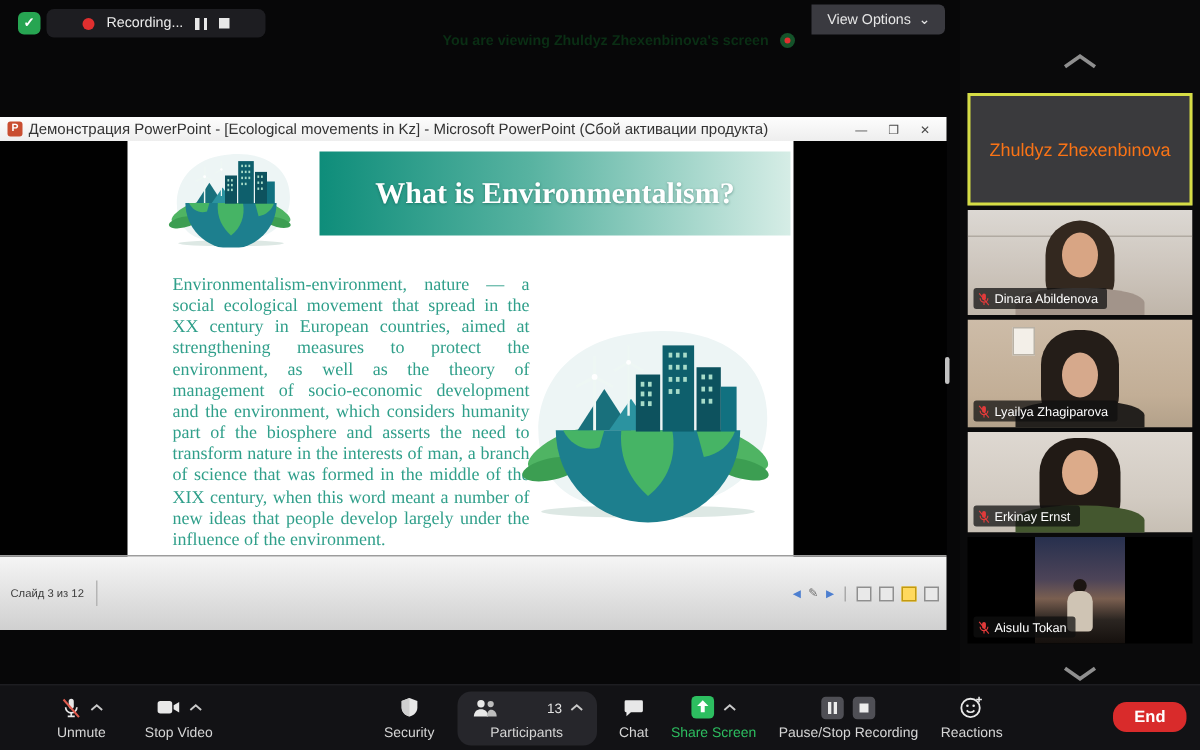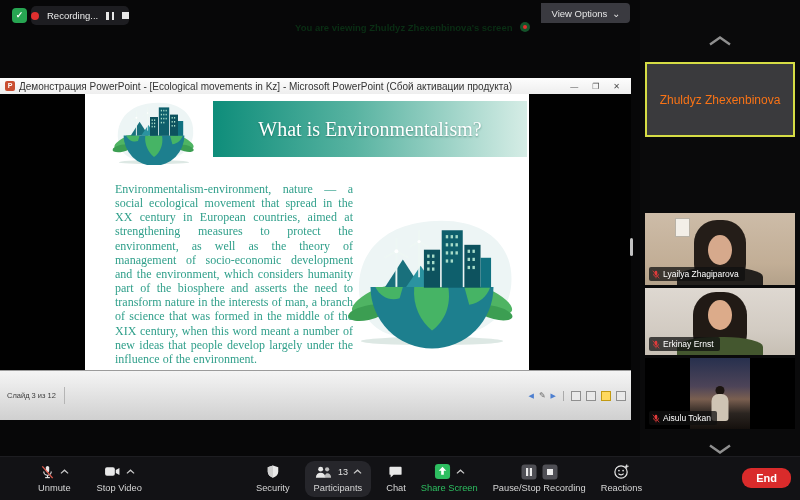--- a/index.html
+++ b/index.html
@@ -7,21 +7,21 @@
     position:relative; width:800px; height:500px; background:#070708;
     font-family:"Liberation Sans", sans-serif; overflow:hidden;
     -webkit-font-smoothing:antialiased;
   }
 
   
   .shield-badge { position:absolute; left:12px; top:8px; width:15px; height:15px;
     background:#27a552; border-radius:4px; color:#fff; font-size:9px; line-height:15px;
     text-align:center; font-weight:bold; }
   .rec-pill { position:absolute; left:31px; top:6px; height:19px; background:#1d1d21;
-    border-radius:5px; display:flex; align-items:center; gap:8px; padding:0 0; }
+    border-radius:5px; display:flex; align-items:center; gap:8px; padding:0 24px; }
   .rec-dot { width:8px; height:8px; border-radius:50%; background:var(--recording-red,#e02f2f); }
   .rec-label { color:#ececec; font-size:9.5px; }
   .pp-btn { display:flex; gap:3px; align-items:center; cursor:pointer; }
   .pp-bar { width:2.5px; height:8px; background:#e8e8e8; }
   .stop-sq { width:7px; height:7px; background:#e8e8e8; }
 
   .banner { position:absolute; left:284px; top:3px; height:20px; display:flex; }
   .banner-green { background:var(--banner-green,#2eb858); color:#0a2e14; font-size:9.5px;
     font-weight:bold; display:flex; align-items:center; gap:8px; padding:0 11px;
     border-radius:4px 0 0 4px;margin-top:24px; }
@@ -41,21 +41,21 @@
     background:linear-gradient(#fdfdfd,#eeeeee); display:flex; align-items:center;
     padding:0 5px; gap:4px; }
   .ppt-icon { width:10px; height:10px; background:#c94e31; border-radius:2px; color:#fff;
     font-size:7px; font-weight:bold; text-align:center; line-height:10px; flex:0 0 auto; }
   .ppt-title { font-size:10px; color:#333; white-space:nowrap; overflow:hidden; flex:1; }
   .win-controls { display:flex; gap:14px; padding:0 6px; color:#4a4a4a; font-size:8px; }
   .win-controls span { cursor:pointer; }
 
   .slide-stage { position:absolute; top:16px; left:0; right:0; bottom:17px; background:#010101; }
   .slide { position:absolute; left:85px; top:0; width:444px; height:100%; background:#fff; }
-  .slide-header { position:absolute; top:5px; left:0; right:0; height:62px; }
+  .slide-header { position:absolute; top:5px; left:0; right:0; height:62px;font-weight:bold; }
   .title-band { position:absolute; left:128px; right:2px; top:2px; bottom:4px;
     background:linear-gradient(90deg, var(--slide-teal,#0e8d7a) 0%, #58b3a1 45%, #d6ede6 100%);
     display:flex; align-items:center; justify-content:center; }
   .slide-title { color:#fff; font-family:"Liberation Serif", serif; font-size:20px;
     text-shadow:0 1px 2px rgba(0,70,60,.45); white-space:nowrap; }
   .illus-sm { position:absolute; left:8px; top:-2px; width:122px; height:68px; }
   .slide-body-text { position:absolute; left:30px; top:88px; width:238px; margin:0;
     font-family:"Liberation Serif", serif; font-size:12px; line-height:1.18;
     color:var(--body-teal,#2f9f8a); text-align:justify; }
   .illus-lg { position:absolute; left:258px; top:96px; width:178px; height:176px; }
@@ -102,21 +102,21 @@
   
   .toolbar { position:absolute; left:0; top:456px; width:100%; height:44px; background:#121215;
     border-top:1px solid #1d1d21; }
   .tb-left { position:absolute; left:38px; top:6px; display:flex; gap:26px; }
   .tb-center { position:absolute; left:256px; top:6px; display:flex; gap:15px; align-items:flex-start; }
   .tb-btn { display:flex; flex-direction:column; align-items:center; gap:3px; cursor:pointer; }
   .tb-iconrow { height:17px; display:flex; align-items:center; gap:5px; }
   .tb-label { font-size:9.3px; color:#d6d6d6; white-space:nowrap; }
   .tb-btn.green .tb-label { color:var(--share-green,#2dbe60); }
   .tb-btn.participants { background:#26262b; border-radius:9px; padding:2px 9px 4px; margin:-2px 0; }
-  .count-badge { font-size:9px; color:#e3e3e3; }
+  .count-badge { font-size:9px; color:#e3e3e3;margin-left:27px; }
   .end-btn { position:absolute; right:9px; top:11px; background:var(--end-red,#d92b2b);
     color:#fff; font-weight:bold; font-size:11px; padding:4px 14px; border-radius:9px;
     cursor:pointer; border:none; }
 </style>
 </head>
 <body>
 
 <div class="screen">
 
   <svg width="0" height="0" style="position:absolute">
@@ -259,20 +259,37 @@
 
   <div class="sidebar">
     <svg class="chev up" width="24" height="10" viewBox="0 0 24 10">
       <polyline points="2,8.5 12,1.5 22,8.5" fill="none" stroke="#8f8f8f" stroke-width="2.4"></polyline>
     </svg>
 
     <div class="tile tile-name-card" style="top:62px;height:71px;">
       <span class="tile-name-center">Zhuldyz Zhexenbinova</span>
     </div>
 
+    <div class="tile" style="top:140px;height:70px;">
+      <div class="vid" style="background:linear-gradient(180deg,#dcd8d3,#ccc4bb 60%,#c0b6aa);">
+        <div class="cab-line"></div>
+        <div class="p-hair" style="background:#33281f;"></div>
+        <div class="p-face" style="background:#d8a584;"></div>
+        <div class="p-torso" style="background:#a2948a;"></div>
+      </div>
+      <div class="name-tag">
+        <svg width="8" height="9" viewBox="0 0 12 14">
+          <rect x="4" y="1" width="4" height="7" rx="2" fill="#e23b3b"></rect>
+          <path d="M2 6 a4 4 0 0 0 8 0" stroke="#e23b3b" fill="none" stroke-width="1.2"></path>
+          <line x1="6" y1="10" x2="6" y2="13" stroke="#e23b3b" stroke-width="1.2"></line>
+          <line x1="1" y1="1" x2="11" y2="13" stroke="#e23b3b" stroke-width="1.2"></line>
+        </svg>
+        <span>Dinara Abildenova</span>
+      </div>
+    </div>
 
     <div class="tile" style="top:213px;height:72px;">
       <div class="vid" style="background:linear-gradient(180deg,#cdbca8,#c2ae96 70%,#b3a18a);">
         <div class="frame"></div>
         <div class="p-hair" style="background:#241d18; width:52px; height:62px;"></div>
         <div class="p-face" style="background:#d6a98c; top:22px;"></div>
         <div class="p-torso" style="background:#23201d;"></div>
       </div>
       <div class="name-tag">
         <svg width="8" height="9" viewBox="0 0 12 14">

